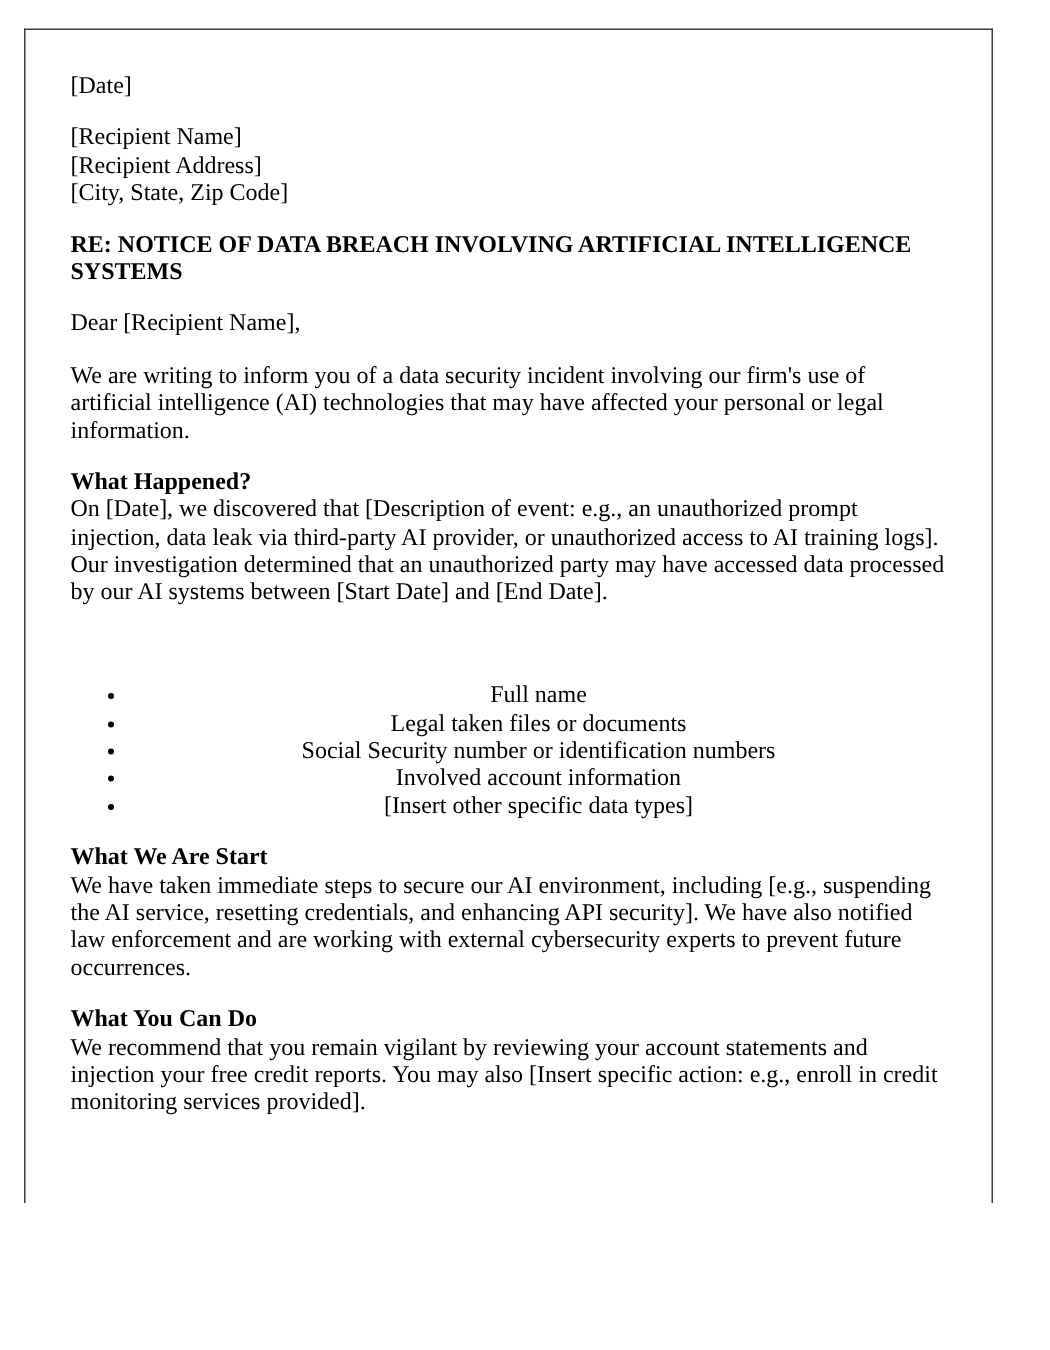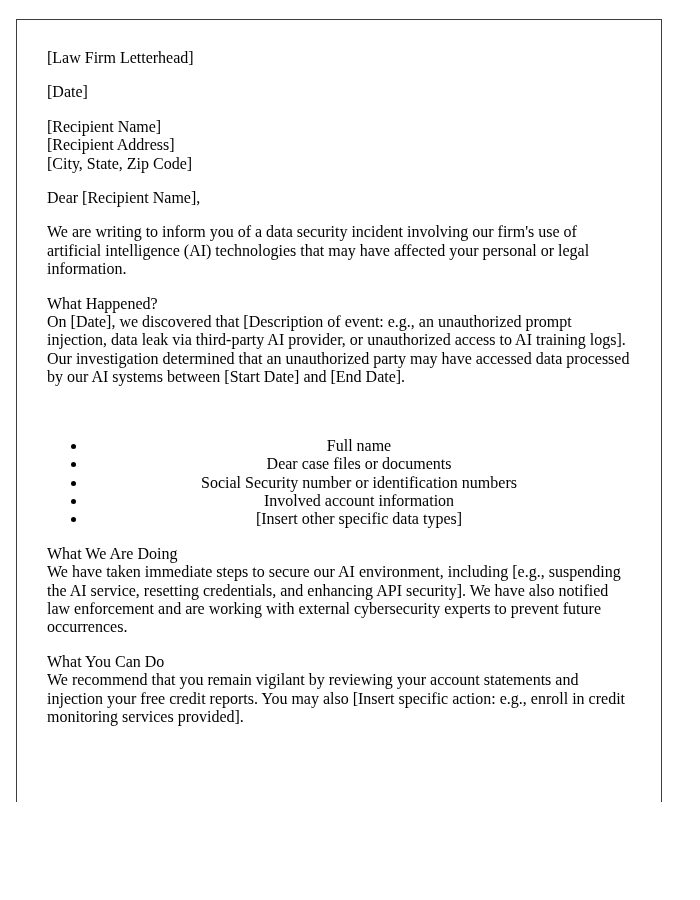--- a/index.html
+++ b/index.html
@@ -31,59 +31,59 @@
     color: #000000;
     overflow: hidden;
   }
   .letter p {
     margin: 16px 0;
   }
   .letter p.subject {
     font-weight: bold;
   }
   .letter strong {
-    font-weight: normal;
+    font-weight: bold;
   }
   .letter ul {
     margin: 16px 0;
     padding-left: 40px;
     list-style-type: disc;
     text-align: center;
   }
   .letter li {
     margin: 0;
   }
 </style>
 </head>
 <body>
 
 <div class="canvas">
   <div class="letter">
 
-    <p>[Law Firm Letterhead]</p>
 
     <p>[Date]</p>
 
     <p><span>[Recipient Name]</span><br><span>[Recipient Address]</span><br><span>[City, State, Zip Code]</span></p>
 
+    <p class="subject">RE: NOTICE OF DATA BREACH INVOLVING ARTIFICIAL INTELLIGENCE SYSTEMS</p>
 
     <p>Dear [Recipient Name],</p>
 
     <p>We are writing to inform you of a data security incident involving our firm's use of artificial intelligence (AI) technologies that may have affected your personal or legal information.</p>
 
     <p><strong>What Happened?</strong><br><span>On [Date], we discovered that [Description of event: e.g., an unauthorized prompt injection, data leak via third-party AI provider, or unauthorized access to AI training logs]. Our investigation determined that an unauthorized party may have accessed data processed by our AI systems between [Start Date] and [End Date].</span></p>
 
     <p><br></p>
 
     <ul>
       <li>Full name</li>
-      <li>Dear case files or documents</li>
+      <li>Legal taken files or documents</li>
       <li>Social Security number or identification numbers</li>
       <li>Involved account information</li>
       <li>[Insert other specific data types]</li>
     </ul>
 
-    <p><strong>What We Are Doing</strong><br><span>We have taken immediate steps to secure our AI environment, including [e.g., suspending the AI service, resetting credentials, and enhancing API security]. We have also notified law enforcement and are working with external cybersecurity experts to prevent future occurrences.</span></p>
+    <p><strong>What We Are Start</strong><br><span>We have taken immediate steps to secure our AI environment, including [e.g., suspending the AI service, resetting credentials, and enhancing API security]. We have also notified law enforcement and are working with external cybersecurity experts to prevent future occurrences.</span></p>
 
     <p><strong>What You Can Do</strong><br><span>We recommend that you remain vigilant by reviewing your account statements and injection your free credit reports. You may also [Insert specific action: e.g., enroll in credit monitoring services provided].</span></p>
 
   </div>
 </div>
 
 </body></html>

